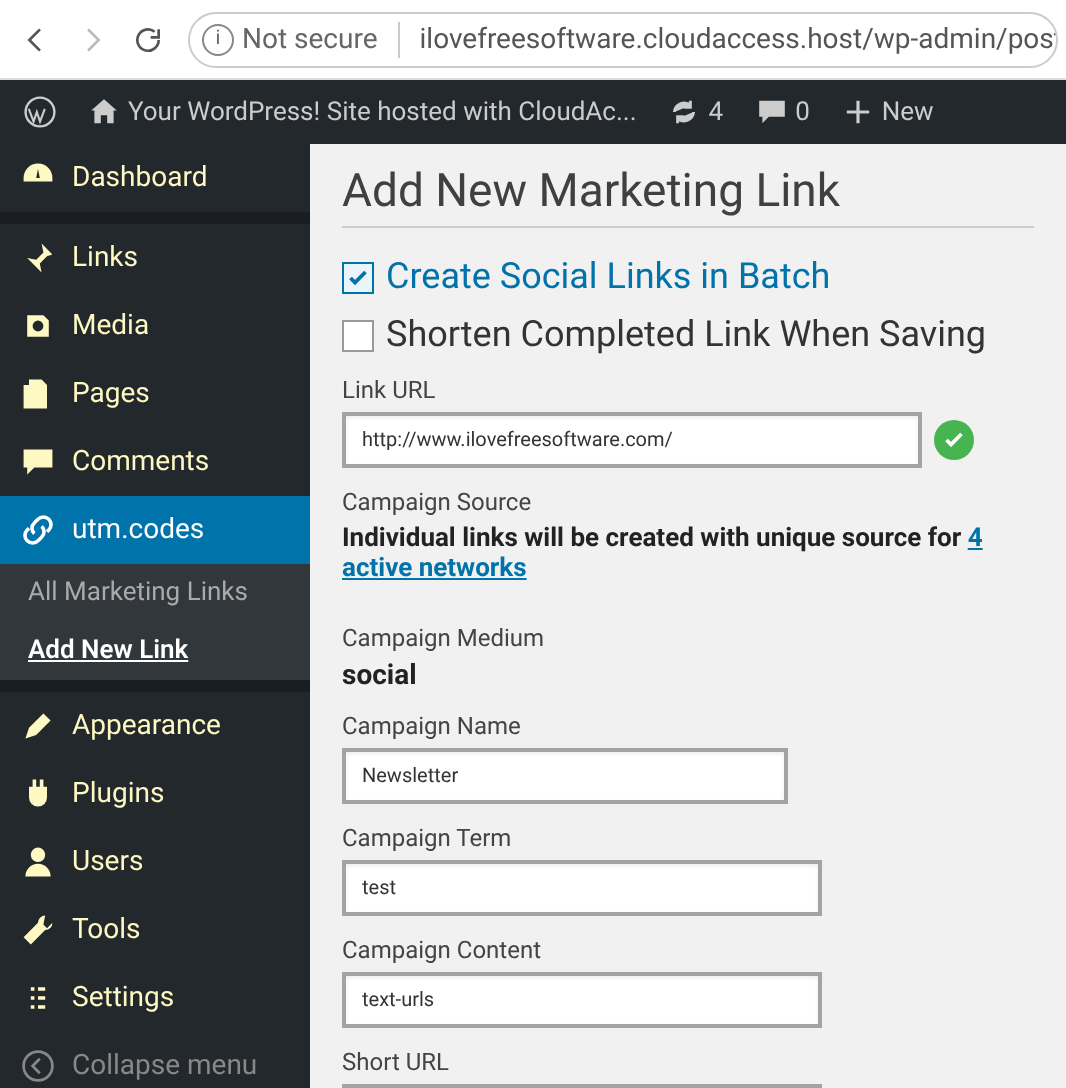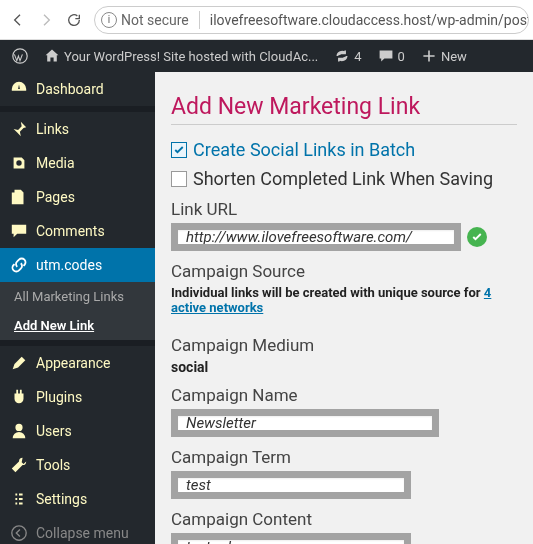--- a/index.html
+++ b/index.html
@@ -21,31 +21,31 @@
   .wp-wrap { display:flex; height:calc(544px - 72px); }
   .sidebar { width:155px; background:#23282d; color:#ccc; font-size:14px; }
   .menu-item { display:flex; align-items:center; gap:8px; padding:8px 10px; color:#fef9c3; cursor:pointer; }
   .menu-item.current { background:#0073aa; color:#fff; }
   .menu-item .mi-icon { width:18px;height:18px;fill:currentColor;flex:none; }
   .menu-sep { height:6px; background:#1a1e23; display:block; }
   .submenu { background:#32373c; }
   .submenu .sub-item { padding:7px 10px 7px 14px; color:#aaa; cursor:pointer; font-size:13px; }
   .submenu .sub-item.current { color:#fff; font-weight:600;text-decoration:underline; }
   .content { flex:1; background:#f1f1f1; padding:10px 16px; overflow:hidden; }
-  h1.page-title { font-size:23px; font-weight:400; color:#be185d; margin:11px 0 6px 0; }
+  h1.page-title { font-size:23px; font-weight:400; color:#404040; margin:0 0 6px 0; }
   .title-rule { height:1px; background:#ccc; margin: -2px 0 14px 0; }
   .chk-row { display:flex; align-items:center; gap:6px; margin:8px 0; color:#333; font-size:18px; }
   .chk { width:16px;height:16px;border:1px solid #0073aa; display:inline-flex;align-items:center;justify-content:center; background:#eaf5fb;}
   .chk.empty { border-color:#999; background:#fff;}
   .chk svg { width:12px;height:12px; stroke:#0073aa; }
   .chk-label.link { color:#0073aa; }
   .fld { margin:10px 0; }
-  .fld-label { font-size:17px; color:#444; margin-bottom:4px; display:block; }
+  .fld-label { font-size:12px; color:#444; margin-bottom:4px; display:block; }
   .input-row { display:flex; align-items:center; gap:6px; }
-  input.txt { width:290px; height:28px; border:7px solid #a3a3a3; background:#fff; padding:0 8px; font-size:15px; color:#333; box-shadow: inset 0 1px 2px rgba(0,0,0,0.07); font-style: italic; }
+  input.txt { width:290px; height:28px; border:2px solid #a3a3a3; background:#fff; padding:0 8px; font-size:10px; color:#333; box-shadow: inset 0 1px 2px rgba(0,0,0,0.07); }
   .ok-badge { width:20px;height:20px;border-radius:50%;background:#46b450;display:flex;align-items:center;justify-content:center; }
   .ok-badge svg { width:12px;height:12px;stroke:#fff; }
   .note { font-size:13px; color:#222; margin:4px 0; }
   .note strong { font-weight:700; }
   .note a { color:#0073aa; font-weight:700; text-decoration:underline; }
   .static-val { font-size:14px; font-weight:700; color:#222; margin:2px 0 4px 0; }
 </style>
 </head>
 <body>
 
@@ -227,21 +227,21 @@
       <span class="fld-label">Campaign Source</span>
       <div class="note">
         <strong>Individual links will be created with unique source for </strong><a href="#">4 active networks</a>
       </div>
       <span class="fld-label" style="margin-top:20px">Campaign Medium</span>
       <div class="static-val">social</div>
     </div>
 
     <div class="fld" style="margin-top:2px">
       <span class="fld-label">Campaign Name</span>
-      <input class="txt" style="width: 268px;" value="Newsletter">
+      <input class="txt" style="width: 223px;" value="Newsletter">
     </div>
 
     <div class="fld">
       <span class="fld-label">Campaign Term</span>
       <input class="txt" style="width: 240px;" value="test">
     </div>
 
     <div class="fld">
       <span class="fld-label">Campaign Content</span>
       <input class="txt" style="width: 240px;" value="text-urls">

